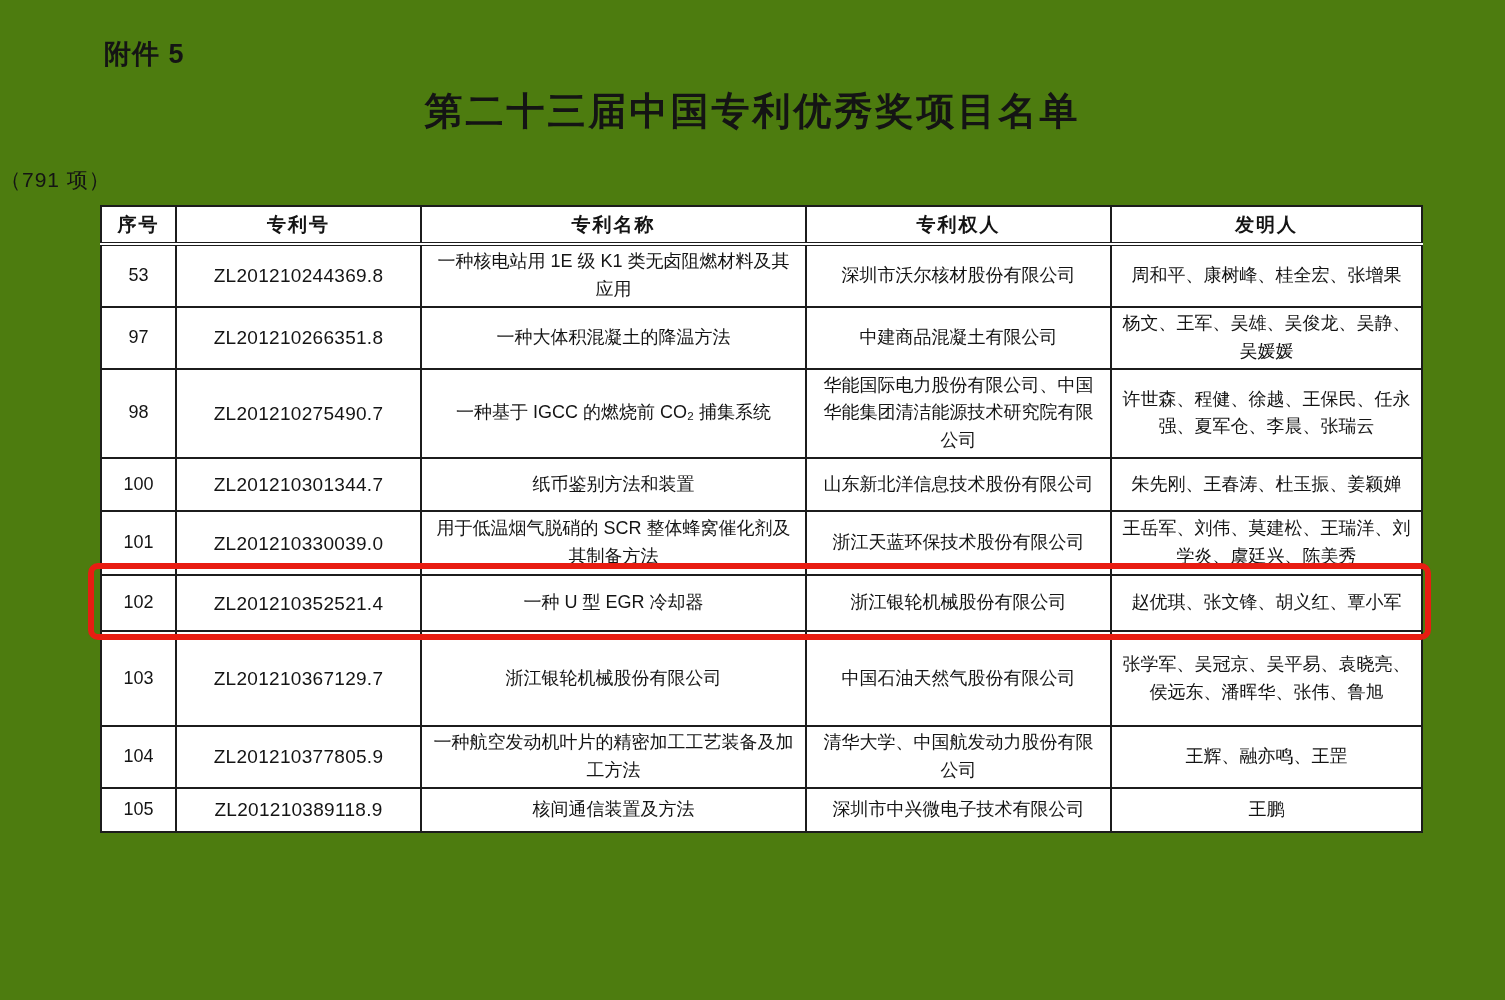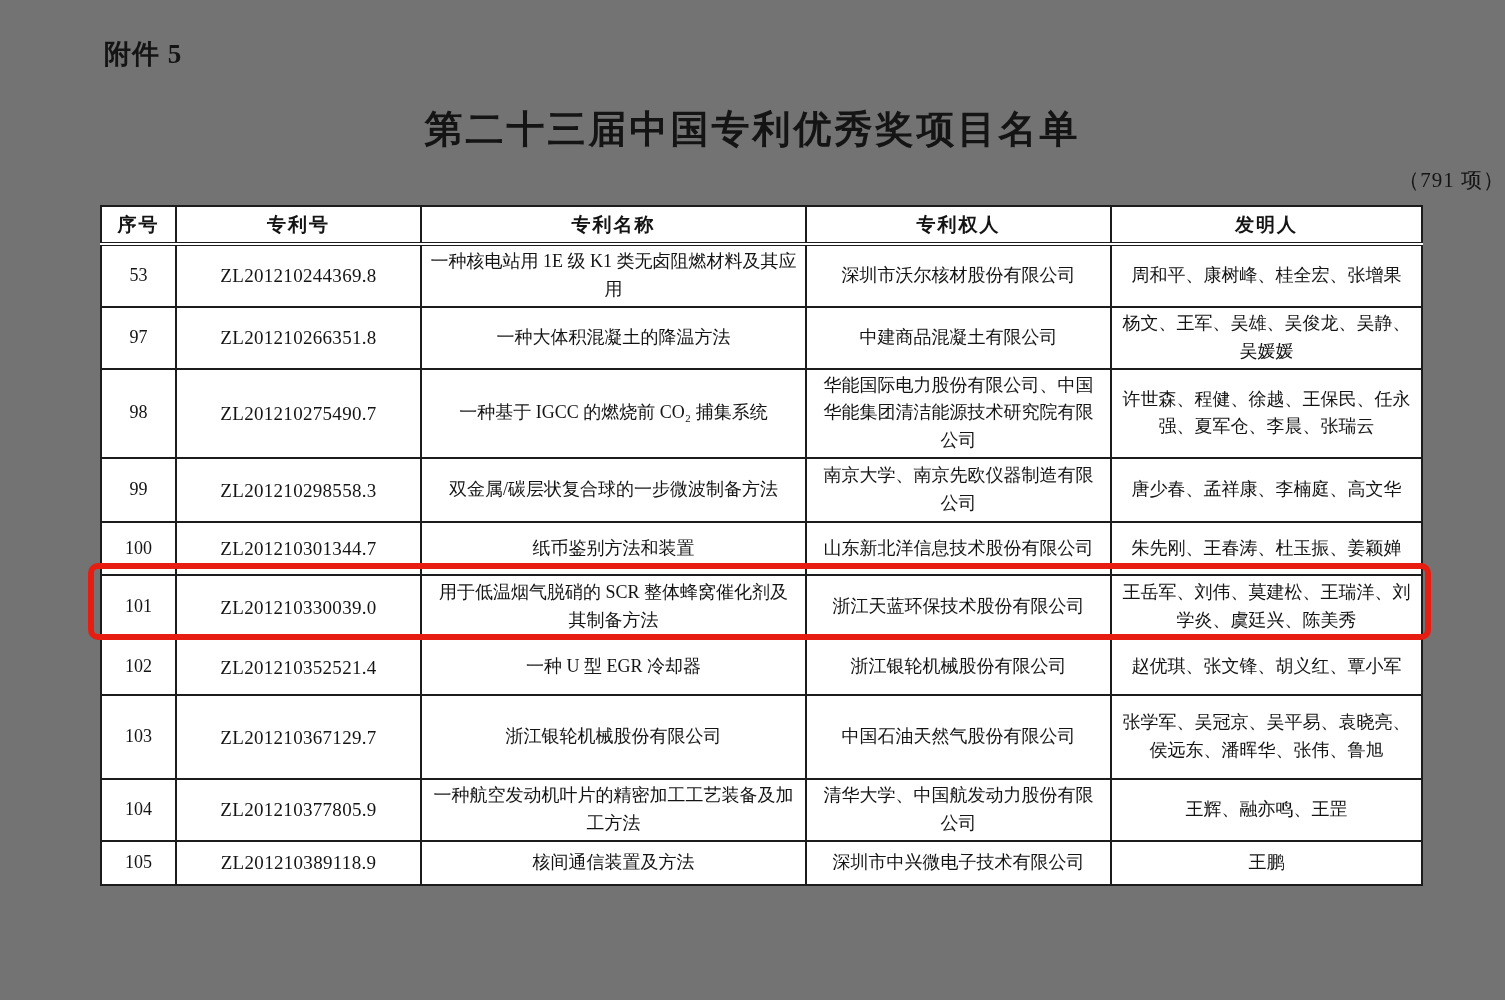--- a/index.html
+++ b/index.html
@@ -4,49 +4,49 @@
 <style>
   html, body {
     margin: 0;
     padding: 0;
     background: #ffffff;
   }
   .page {
     position: relative;
     width: 1505px;
     height: 1000px;
-    background: #737373;
-    font-family: Liberation Serif, serif;
+    background: #4d7c0f;
+    font-family: Liberation Sans, sans-serif;
     color: #141414;
     overflow: hidden;
   }
   .attachment {
     position: absolute;
     left: 104px;
     top: 36px;
     font-size: 27px;
     font-weight: 700;
     letter-spacing: 1px;
   }
   .doc-title {
     position: absolute;
     left: 0;
-    top: 104px;
+    top: 86px;
     width: 100%;
     text-align: center;
     font-size: 38px;
     font-weight: 700;
     letter-spacing: 3px;
   }
   .doc-subtitle {
     position: absolute;
     left: 0;
     top: 166px;
     width: 100%;
-    text-align: right;
+    text-align: left;
     font-size: 21px;
     letter-spacing: 1px;
   }
   table.award-table {
     position: absolute;
     left: 100px;
     top: 205px;
     width: 1321px;
     border-collapse: collapse;
     table-layout: fixed;
@@ -132,27 +132,20 @@
         <td>中建商品混凝土有限公司</td>
         <td class="inv">杨文、王军、吴雄、吴俊龙、吴静、吴媛媛</td>
       </tr>
       <tr style="height:85px">
         <td>98</td>
         <td class="pn">ZL201210275490.7</td>
         <td>一种基于 IGCC 的燃烧前 CO₂ 捕集系统</td>
         <td>华能国际电力股份有限公司、中国华能集团清洁能源技术研究院有限公司</td>
         <td class="inv">许世森、程健、徐越、王保民、任永强、夏军仓、李晨、张瑞云</td>
       </tr>
-      <tr style="height:64px">
-        <td>99</td>
-        <td class="pn">ZL201210298558.3</td>
-        <td>双金属/碳层状复合球的一步微波制备方法</td>
-        <td>南京大学、南京先欧仪器制造有限公司</td>
-        <td class="inv">唐少春、孟祥康、李楠庭、高文华</td>
-      </tr>
       <tr style="height:53px">
         <td>100</td>
         <td class="pn">ZL201210301344.7</td>
         <td>纸币鉴别方法和装置</td>
         <td>山东新北洋信息技术股份有限公司</td>
         <td class="inv">朱先刚、王春涛、杜玉振、姜颖婵</td>
       </tr>
       <tr style="height:64px">
         <td>101</td>
         <td class="pn">ZL201210330039.0</td>
@@ -160,21 +153,21 @@
         <td>浙江天蓝环保技术股份有限公司</td>
         <td class="inv">王岳军、刘伟、莫建松、王瑞洋、刘学炎、虞廷兴、陈美秀</td>
       </tr>
       <tr style="height:56px">
         <td>102</td>
         <td class="pn">ZL201210352521.4</td>
         <td>一种 U 型 EGR 冷却器</td>
         <td>浙江银轮机械股份有限公司</td>
         <td class="inv">赵优琪、张文锋、胡义红、覃小军</td>
       </tr>
-      <tr style="height:84px">
+      <tr style="height:95px">
         <td>103</td>
         <td class="pn">ZL201210367129.7</td>
         <td>浙江银轮机械股份有限公司</td>
         <td>中国石油天然气股份有限公司</td>
         <td class="inv">张学军、吴冠京、吴平易、袁晓亮、侯远东、潘晖华、张伟、鲁旭</td>
       </tr>
       <tr style="height:60px">
         <td>104</td>
         <td class="pn">ZL201210377805.9</td>
         <td>一种航空发动机叶片的精密加工工艺装备及加工方法</td>

